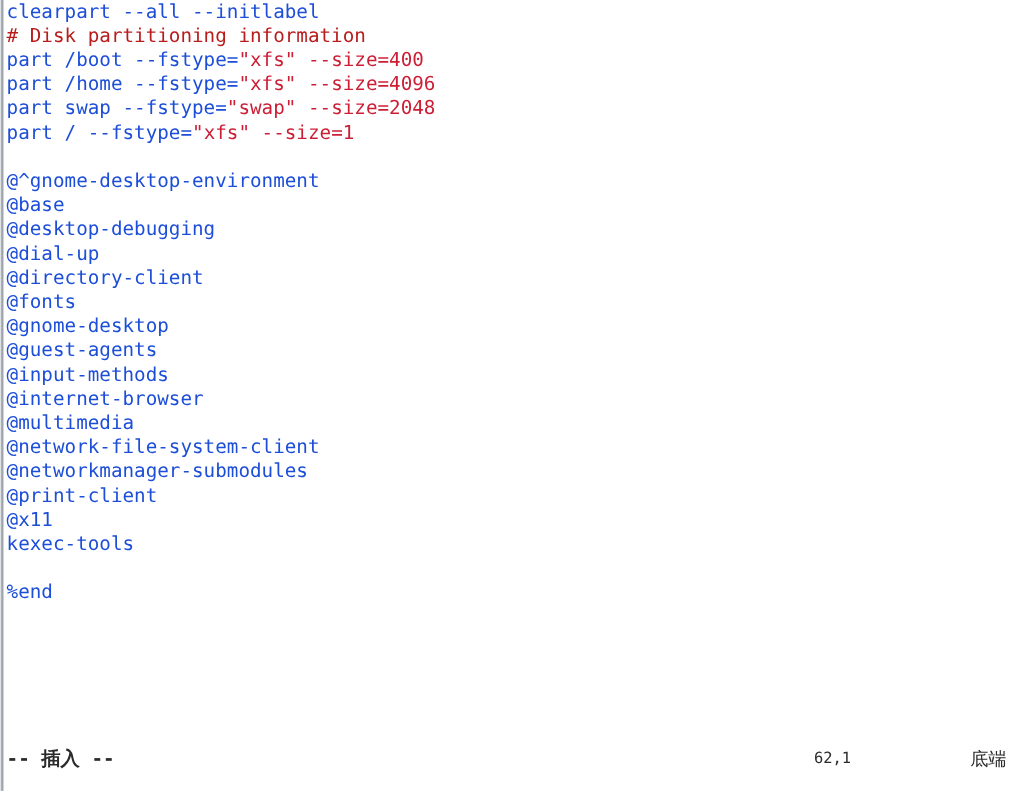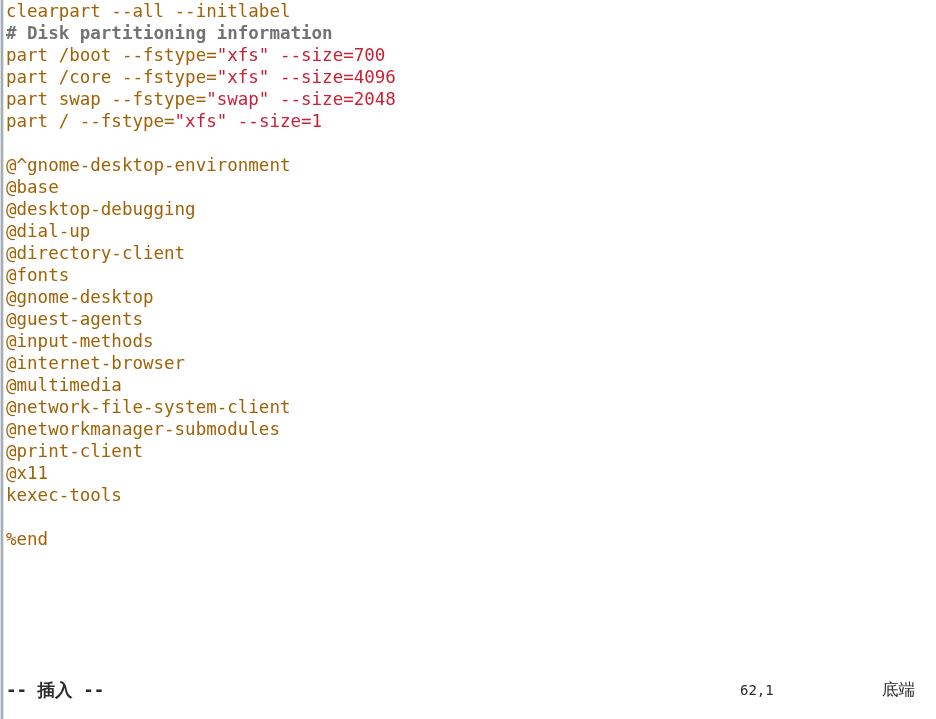--- a/index.html
+++ b/index.html
@@ -46,24 +46,24 @@
     font-size: 17.5px;
     white-space: pre;
     color: #2b2b2b;
     letter-spacing: 0px;
   }
   .line.blank {
     color: transparent;
   }
 
   
-  .tok-comment { color: #737373; font-weight: bold; }
+  .tok-comment { color: #b91c1c; }
   .tok-string  { color: #cc1f36; }
   .tok-number  { color: #cc1f36; }
-  .tok-plain   { color: #a16207; }
+  .tok-plain   { color: #1d4ed8; }
 
   
   #status-line {
     position: absolute;
     left: 6px;
     top: 679px;
     width: 924px;
     height: 22px;
     line-height: 22px;
     font-size: 17.5px;
@@ -92,22 +92,22 @@
 </head>
 <body>
 
 <div id="editor">
 
   <div id="gutter-strip"></div>
 
   <div id="text-area">
       <div class="line"><span class="tok-plain">clearpart --all --initlabel</span></div>
       <div class="line"><span class="tok-comment"># Disk partitioning information</span></div>
-      <div class="line"><span class="tok-plain">part /boot --fstype=</span><span class="tok-string">"xfs"</span><span class="tok-plain"> </span><span class="tok-number">--size=700</span></div>
-      <div class="line"><span class="tok-plain">part /core --fstype=</span><span class="tok-string">"xfs"</span><span class="tok-plain"> </span><span class="tok-number">--size=4096</span></div>
+      <div class="line"><span class="tok-plain">part /boot --fstype=</span><span class="tok-string">"xfs"</span><span class="tok-plain"> </span><span class="tok-number">--size=400</span></div>
+      <div class="line"><span class="tok-plain">part /home --fstype=</span><span class="tok-string">"xfs"</span><span class="tok-plain"> </span><span class="tok-number">--size=4096</span></div>
       <div class="line"><span class="tok-plain">part swap --fstype=</span><span class="tok-string">"swap"</span><span class="tok-plain"> </span><span class="tok-number">--size=2048</span></div>
       <div class="line"><span class="tok-plain">part / --fstype=</span><span class="tok-string">"xfs"</span><span class="tok-plain"> </span><span class="tok-number">--size=1</span></div>
       <div class="line blank">&nbsp;</div>
       <div class="line"><span class="tok-plain">@^gnome-desktop-environment</span></div>
       <div class="line"><span class="tok-plain">@base</span></div>
       <div class="line"><span class="tok-plain">@desktop-debugging</span></div>
       <div class="line"><span class="tok-plain">@dial-up</span></div>
       <div class="line"><span class="tok-plain">@directory-client</span></div>
       <div class="line"><span class="tok-plain">@fonts</span></div>
       <div class="line"><span class="tok-plain">@gnome-desktop</span></div>

